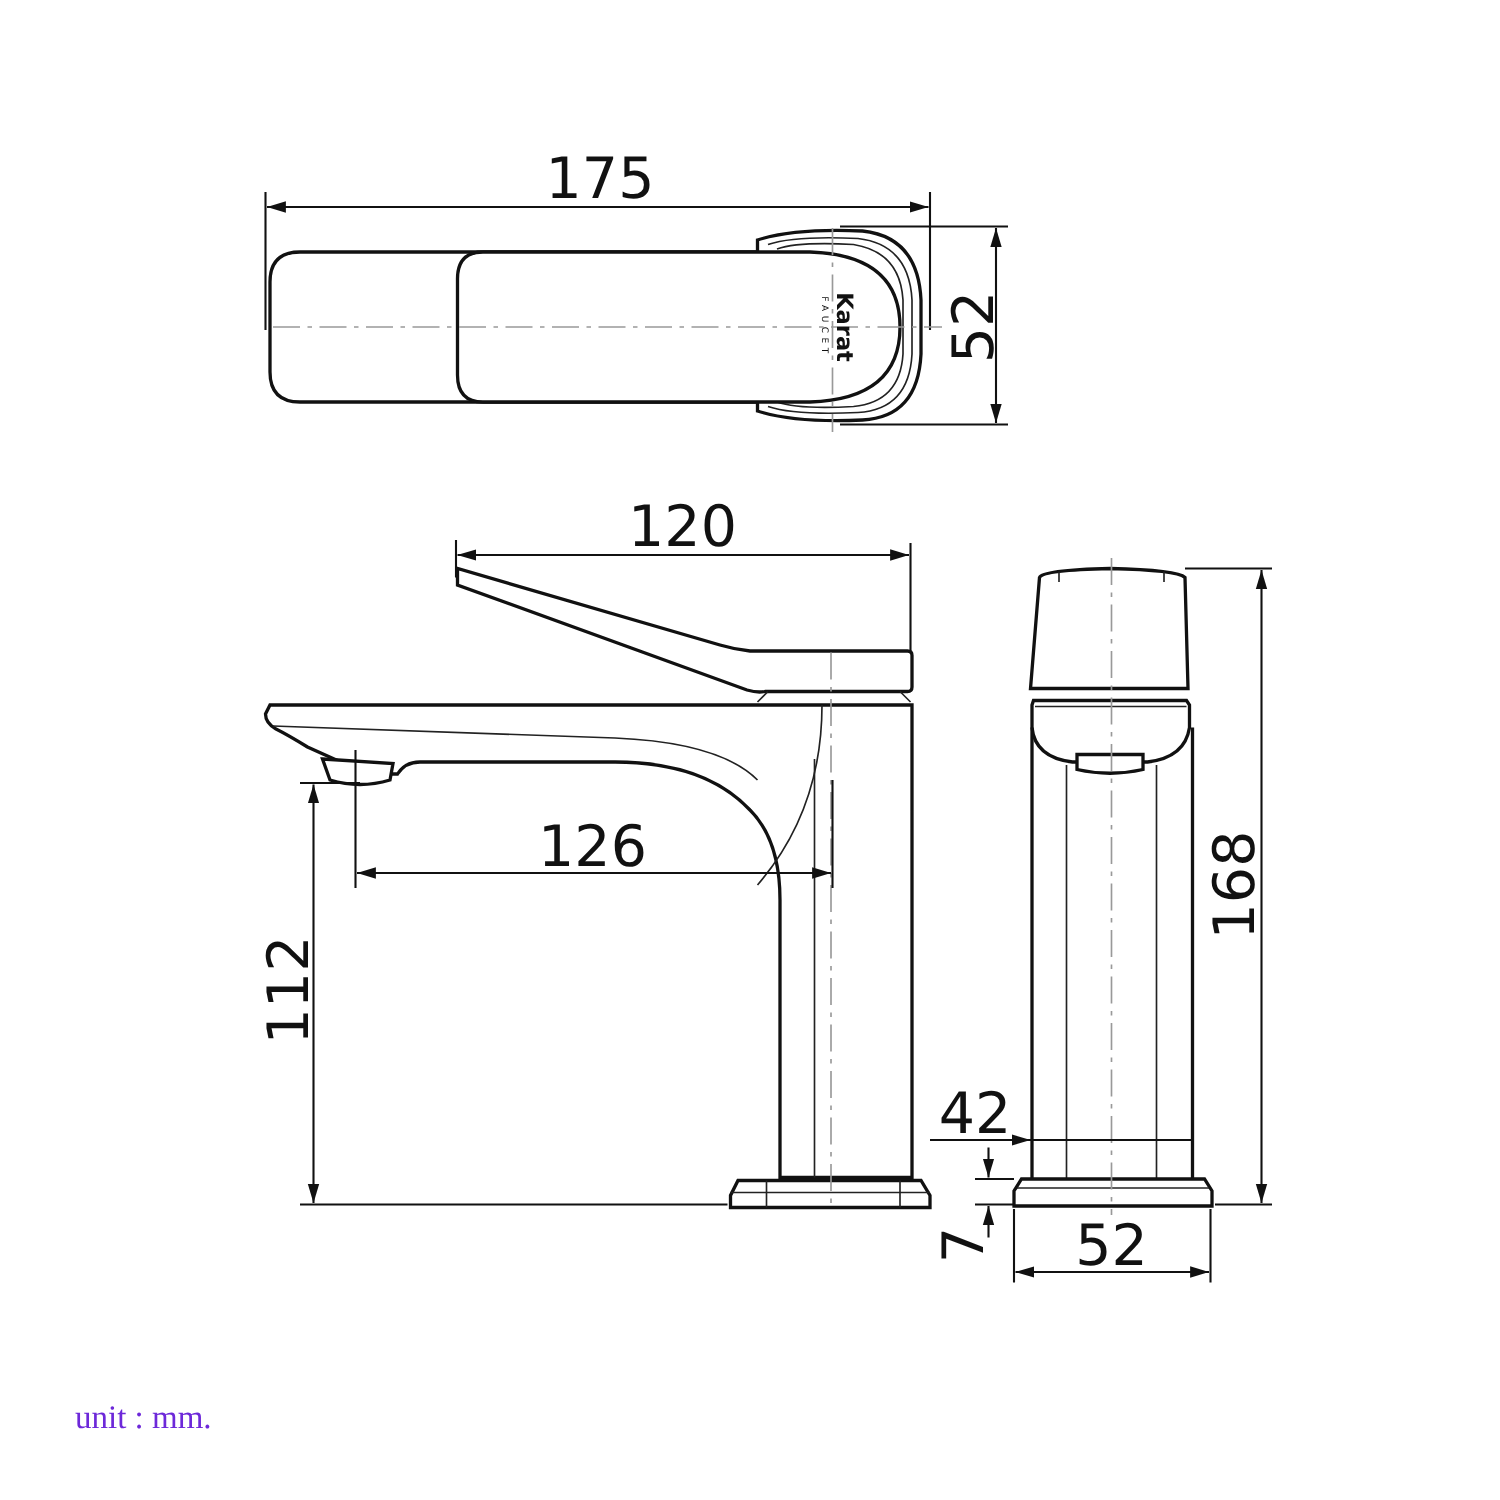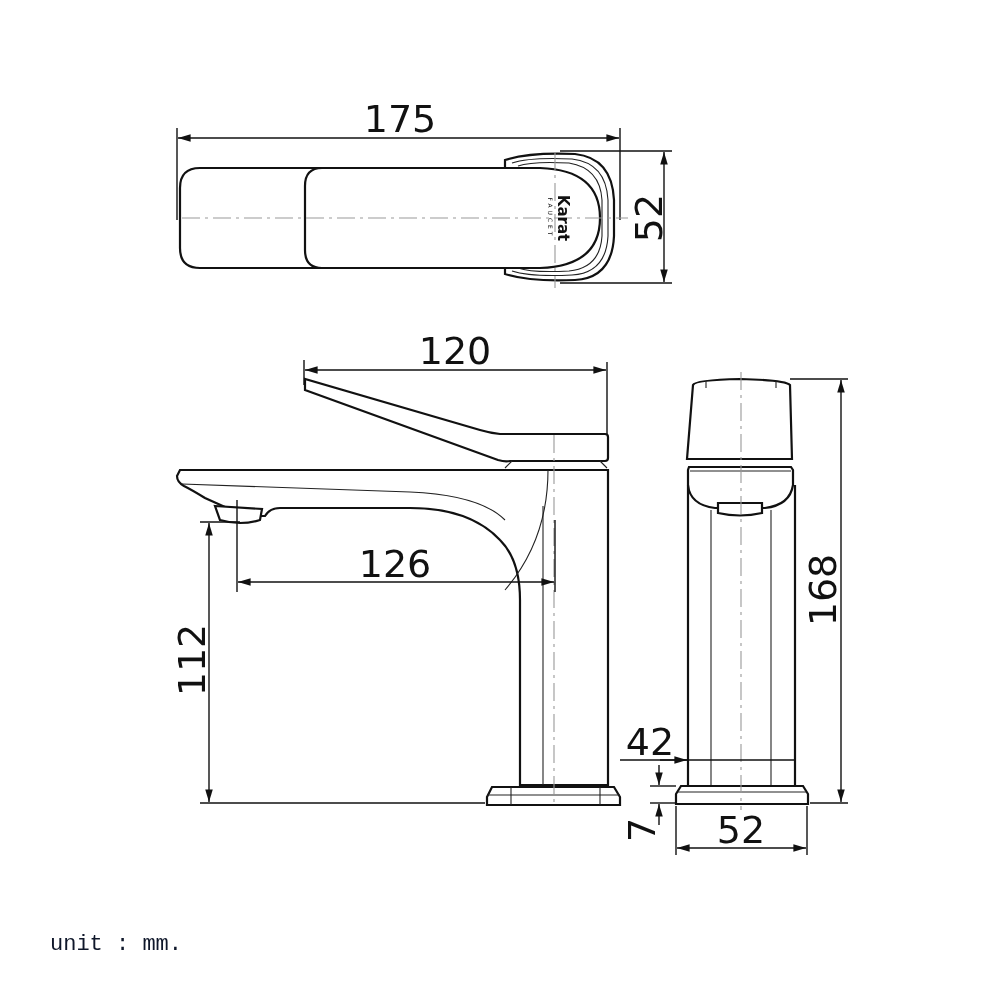--- a/index.html
+++ b/index.html
@@ -1,19 +1,19 @@
 <!DOCTYPE html>
 <html><head>
 <meta charset="utf-8">
 <style>
   html, body { margin: 0; padding: 0; background: #ffffff; }
   body { width: 1000px; height: 1000px; position: relative; overflow: hidden; font-family: "DejaVu Sans", sans-serif; }
   svg.drawing { position: absolute; left: 0; top: 0; }
   .dim { font-family: "DejaVu Sans", sans-serif; font-size: 38px; fill: #111; }
-  .unit { position: absolute; left: 50px; top: 932px; font-size: 22px; color: #0f172a; font-family: Liberation Mono, monospace; }
+  .unit { position: absolute; left: 50px; top: 932px; font-size: 22px; color: #6d28d9; font-family: Liberation Serif, serif; }
   .ln { stroke: #111; stroke-width: 1.4; fill: none; }
   .ol { stroke: #111; stroke-width: 2.2; fill: #fff; }
   .thin { stroke: #222; stroke-width: 1.1; fill: none; }
   .center { stroke: #999; stroke-width: 1.1; stroke-dasharray: 18 5 3 5; fill: none; }
 </style>
 </head>
 <body>
 
 <svg class="drawing" width="1000" height="1000" viewBox="0 0 1000 1000">
   <defs>

